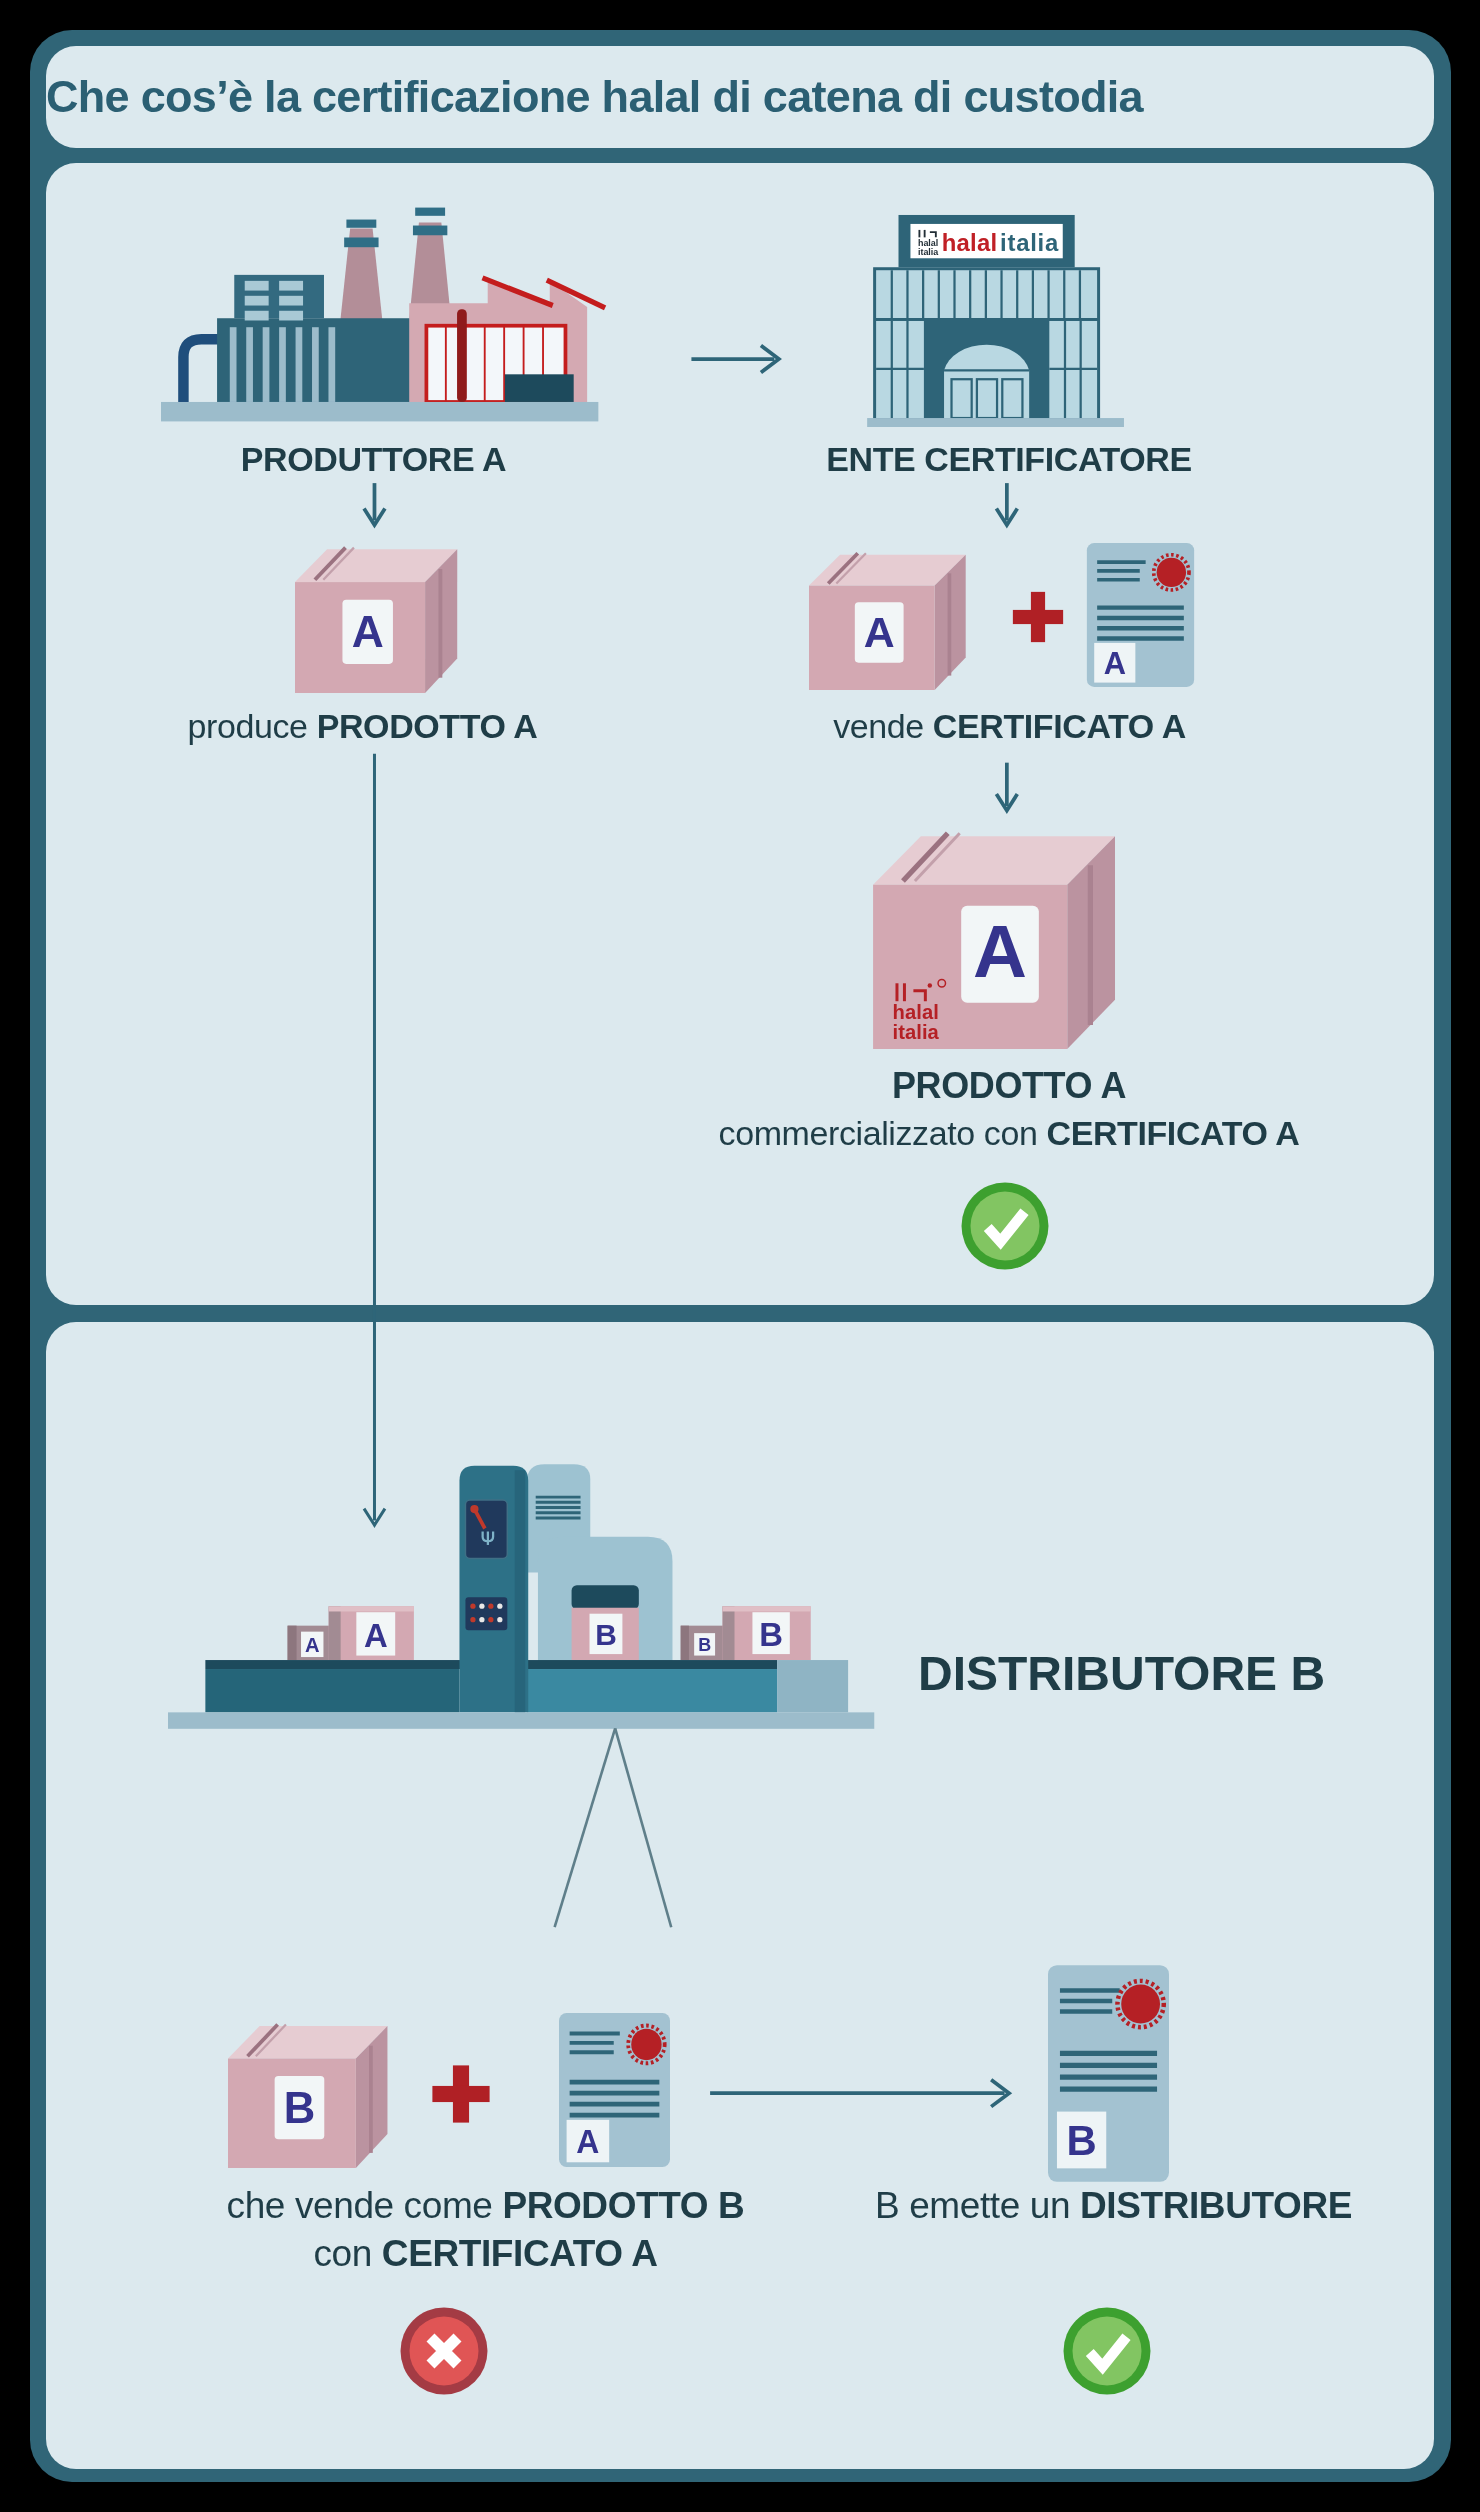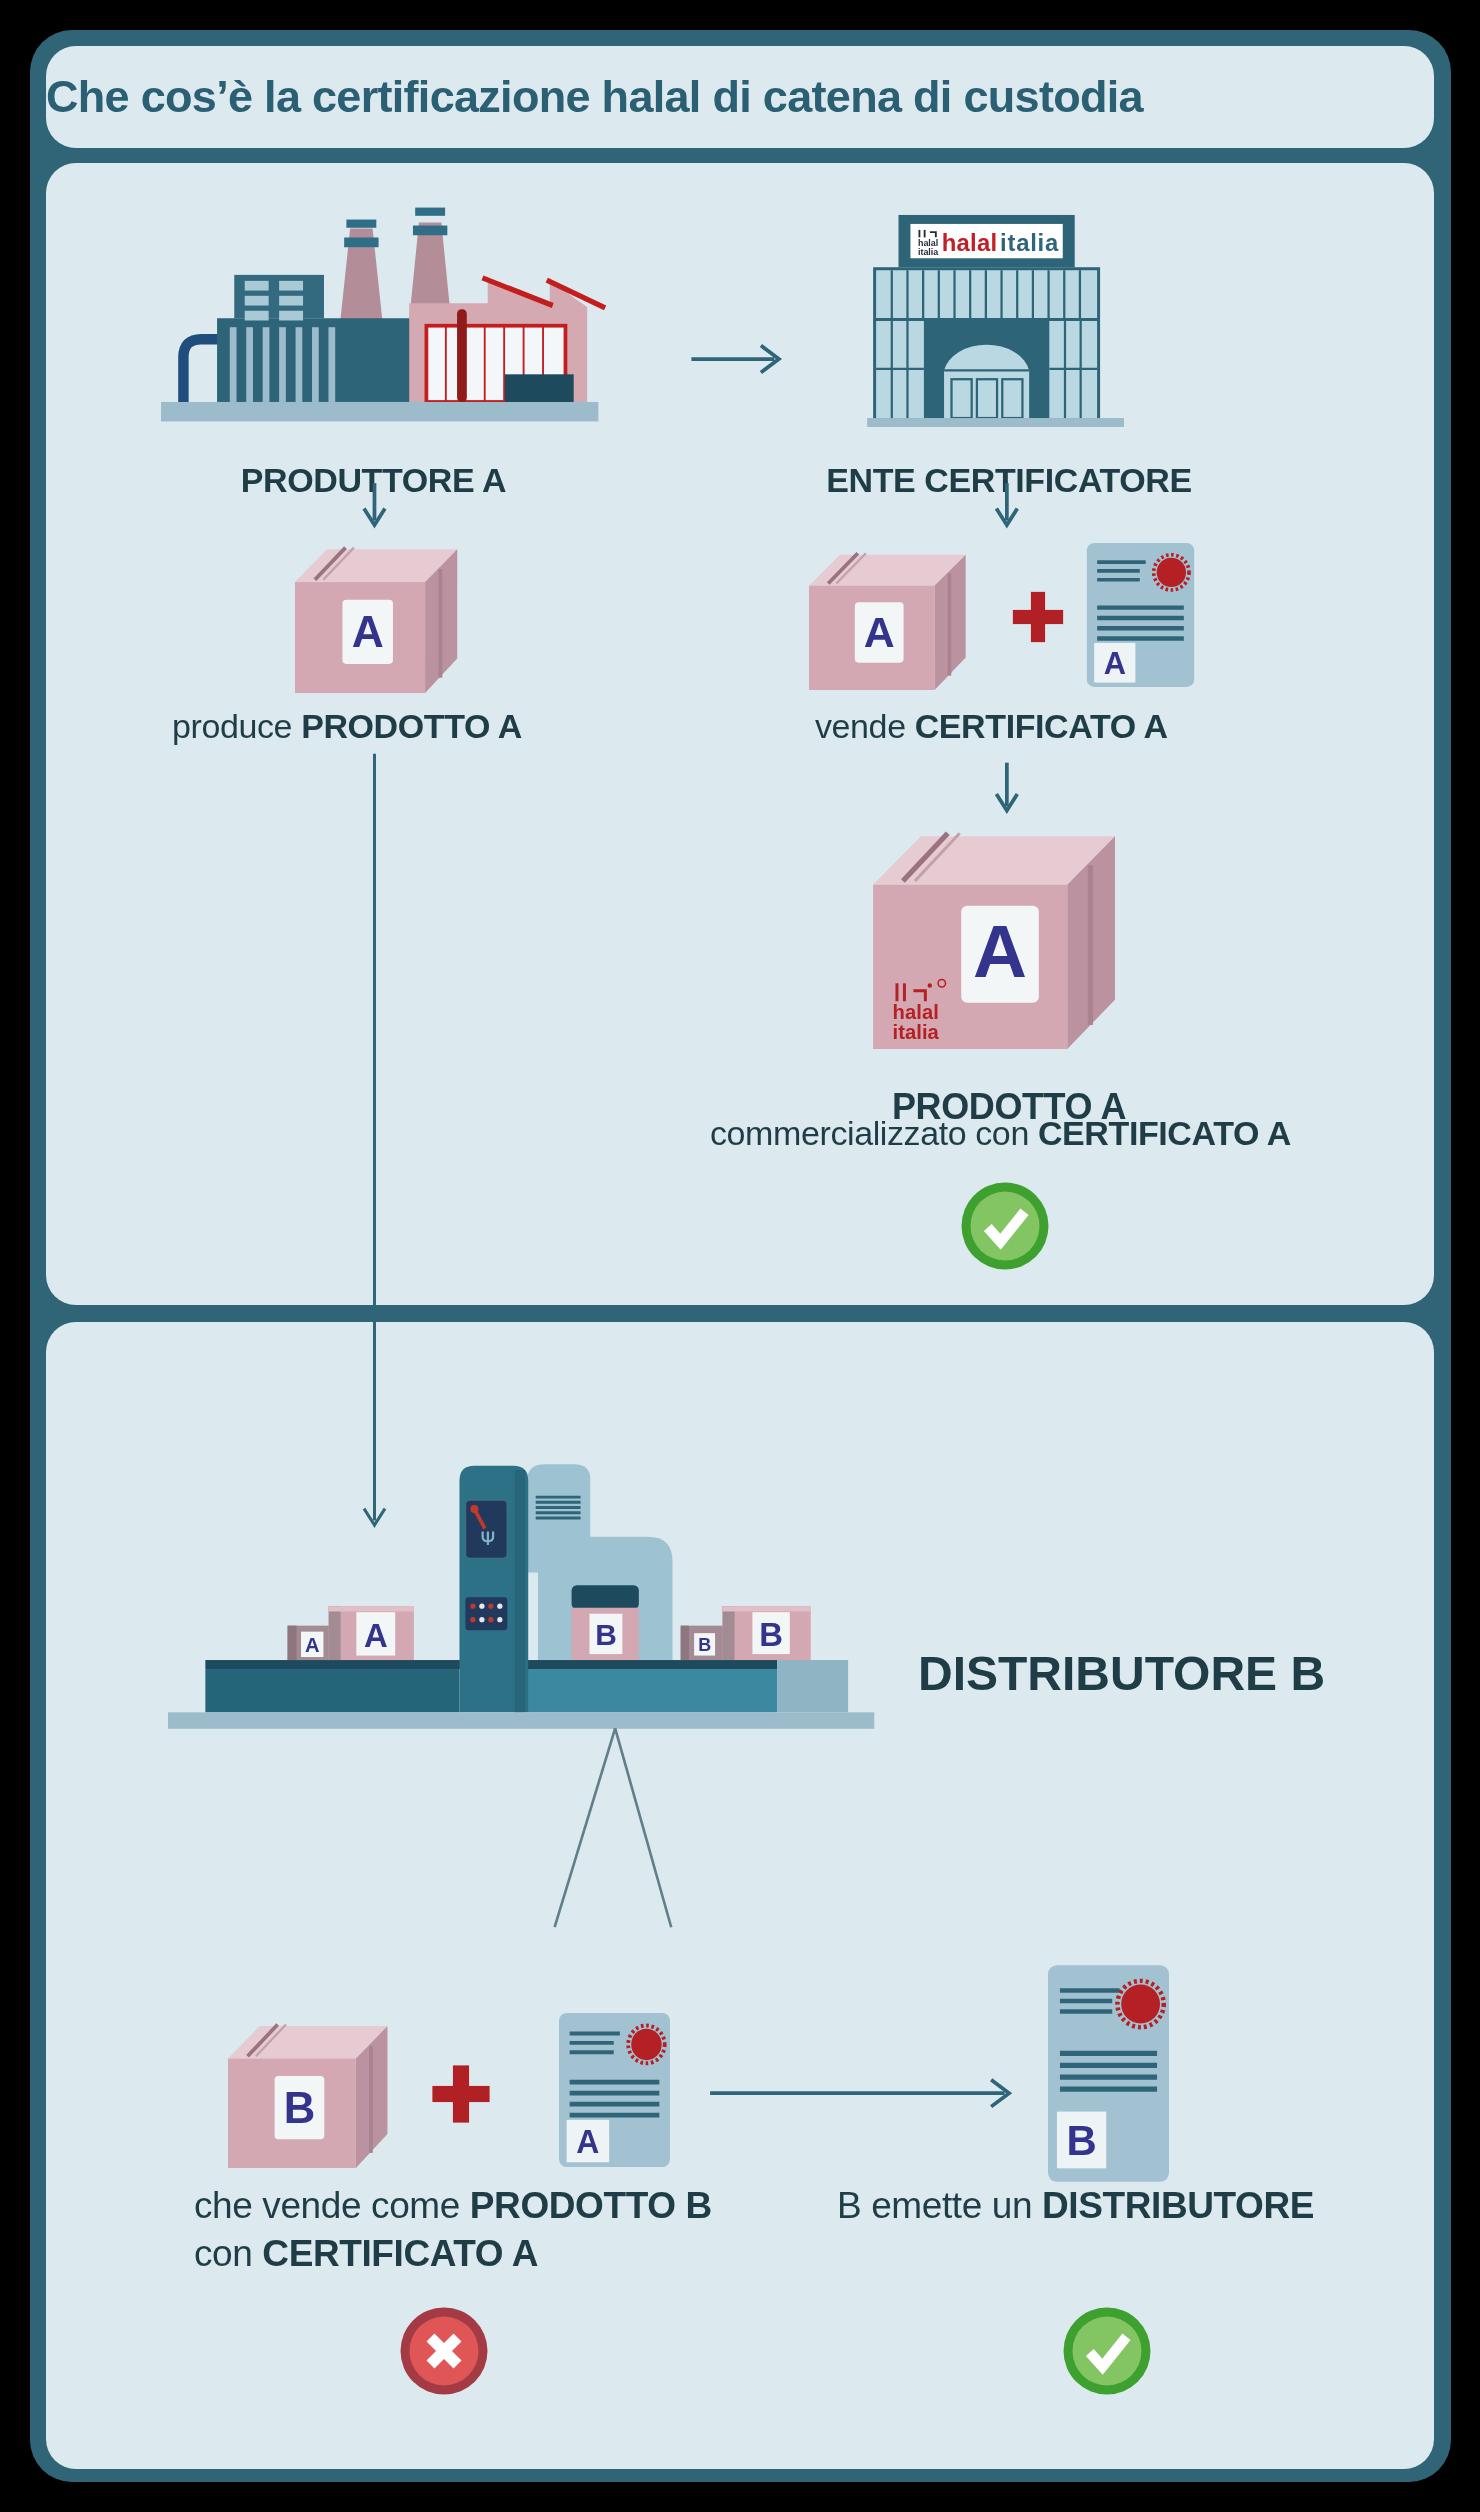--- a/index.html
+++ b/index.html
@@ -6,22 +6,22 @@
   #stage{position:relative;width:1480px;height:2512px;background:#000;overflow:hidden;
          font-family:"Liberation Sans",sans-serif;color:#1f3d47;}
   .abs{position:absolute;}
   #frame{left:30px;top:30px;width:1421px;height:2452px;background:#306577;border-radius:42px;}
   .card{background:#dce9ee;border-radius:30px;}
   #title-card{left:46px;top:46px;width:1388px;height:102px;}
   #page-title{width:100%;height:102px;line-height:102px;text-align:left;
               font-size:45px;font-weight:700;color:#2b5f73;letter-spacing:-0.7px;}
   #panel-1{left:46px;top:163px;width:1388px;height:1142px;}
   #panel-2{left:46px;top:1322px;width:1388px;height:1147px;}
-  .lbl{font-weight:700;font-size:34px;text-align:center;letter-spacing:-0.4px;margin-top:21px;}
-  .line{font-size:34px;letter-spacing:-0.4px;}
+  .lbl{font-weight:700;font-size:34px;text-align:center;letter-spacing:-0.4px;}
+  .line{font-size:34px;text-align:center;letter-spacing:-0.4px;}
   .line b,.lbl b{font-weight:700;}
   .big-line{font-size:37px;}
   #overlay{left:0;top:0;width:1480px;height:2512px;pointer-events:none;z-index:40;}
   svg{display:block;}
   text{font-family:"Liberation Sans",sans-serif;}
 </style>
 </head>
 <body>
 
 <div id="stage">

